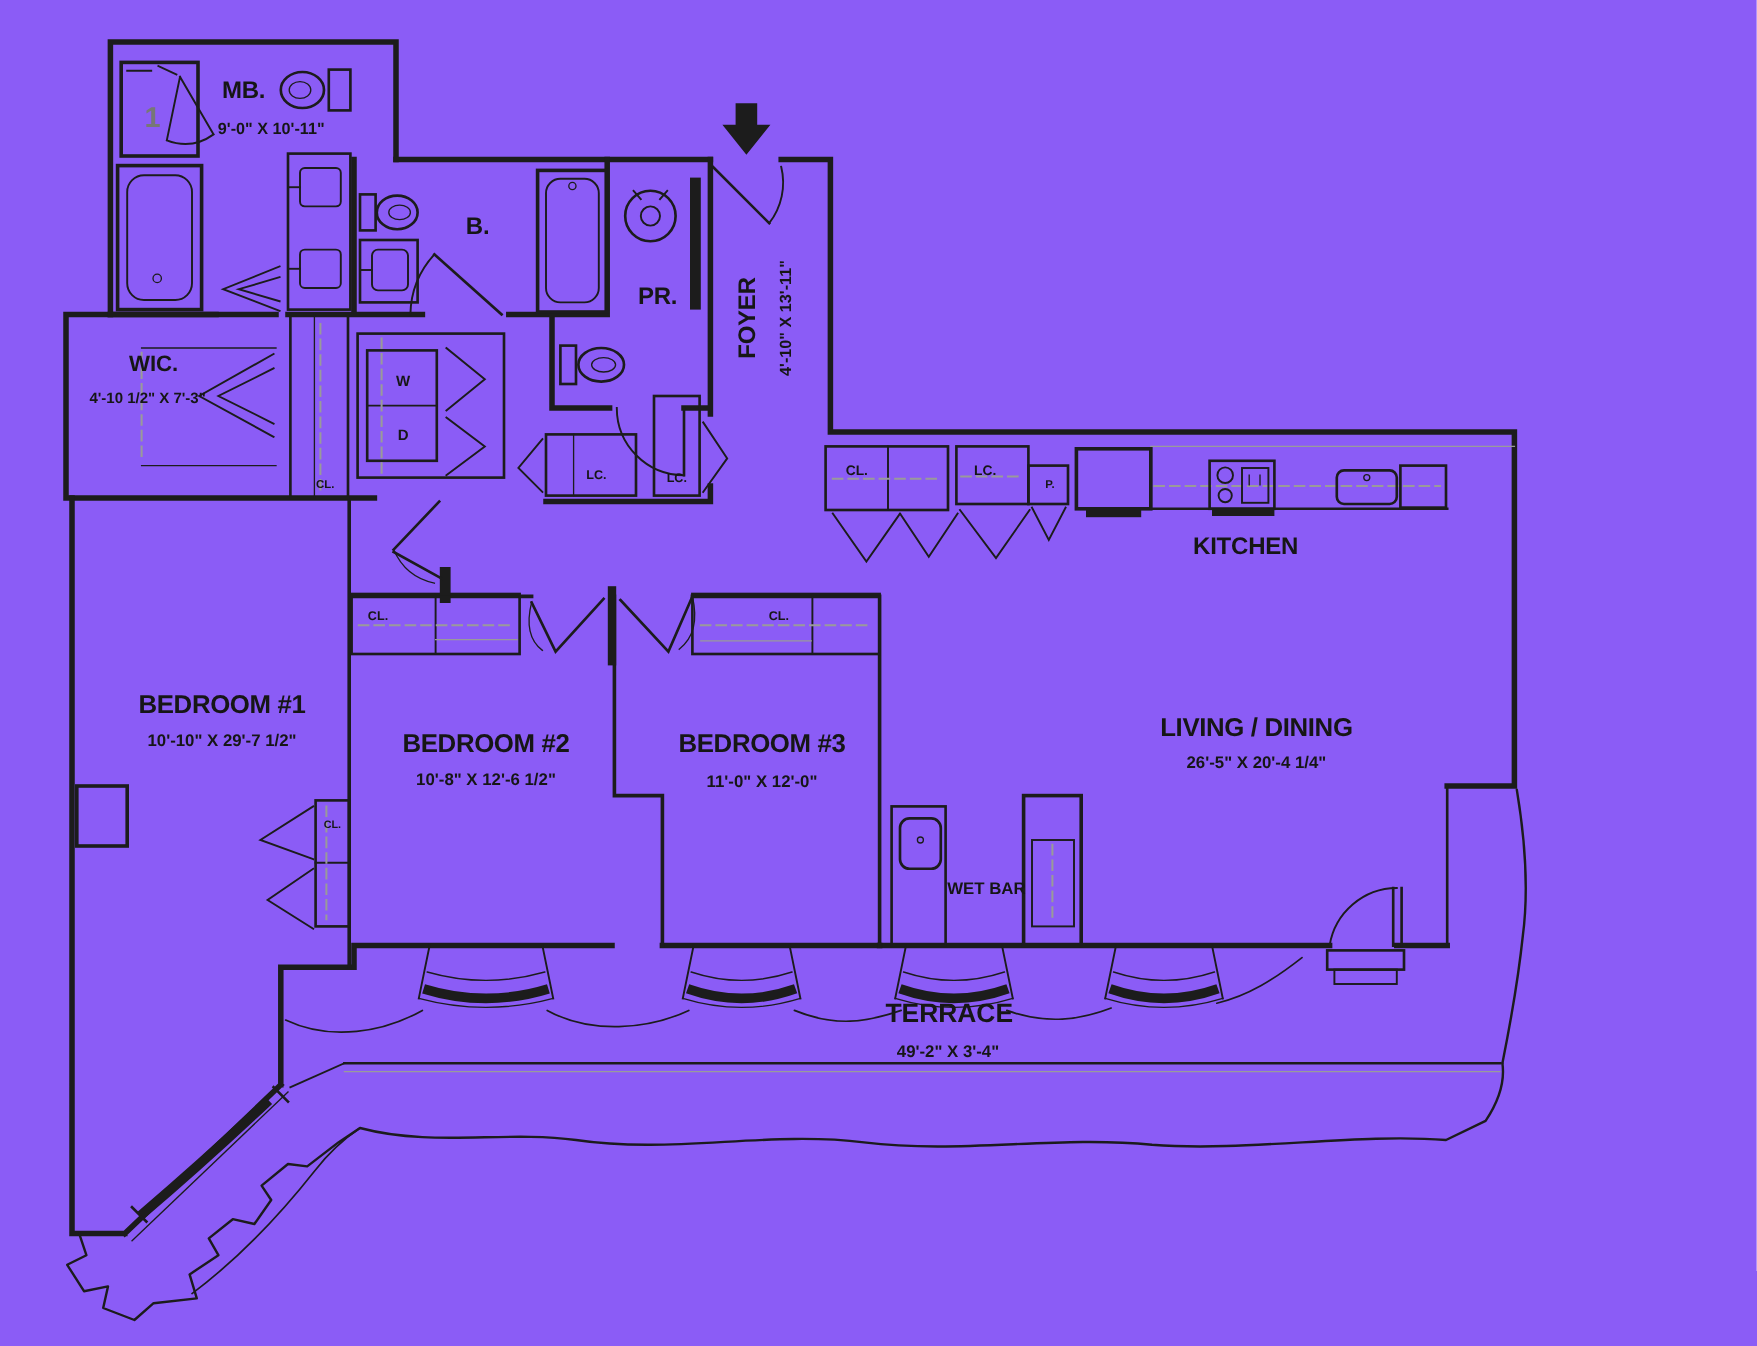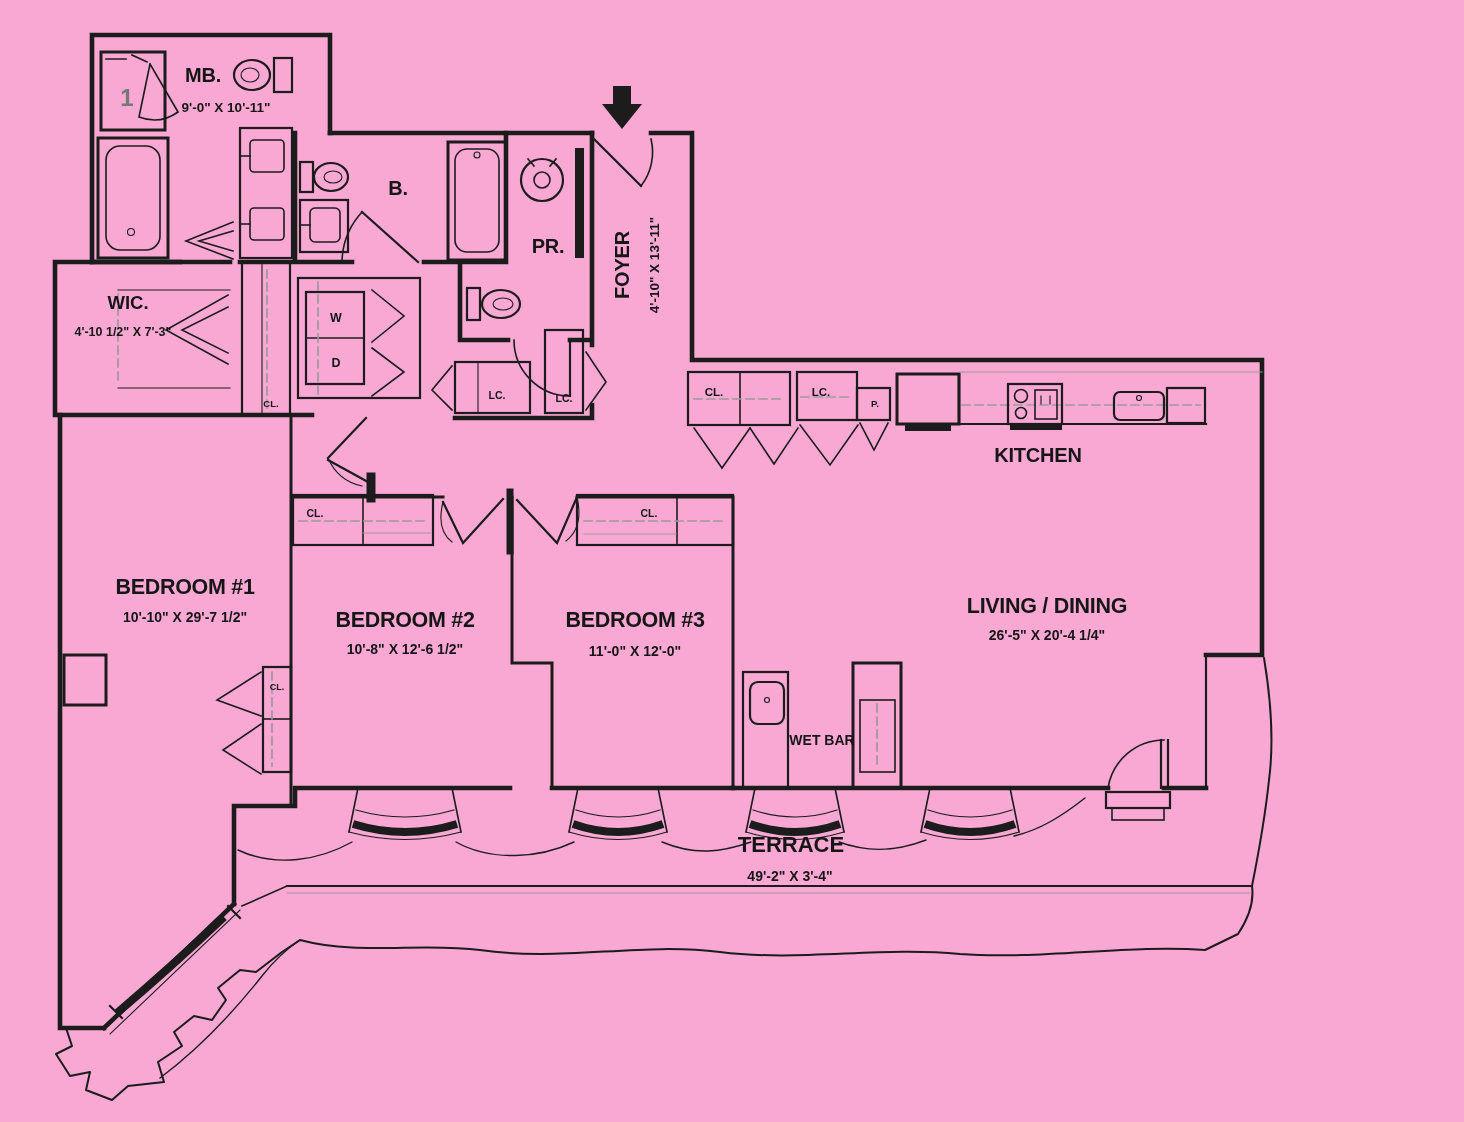--- a/index.html
+++ b/index.html
@@ -1,16 +1,16 @@
 <!DOCTYPE html>
 <html><head>
 <meta charset="utf-8">
 <style>
   html,body{margin:0;padding:0;background:#ffffff;}
-  .page{width:1464px;height:1122px;position:relative;background:#f9a8d4;overflow:hidden;}
+  .page{width:1464px;height:1122px;position:relative;background:#8b5cf6;overflow:hidden;}
   svg{display:block;}
   svg *{vector-effect:none;}
   path,rect,circle,ellipse,line,polyline{fill:none;stroke:#1c1c1c;stroke-linecap:square;stroke-linejoin:miter;}
   .w5{stroke-width:4.6;}
   .w3{stroke-width:3;}
   .w2{stroke-width:2.2;}
   .w15{stroke-width:1.6;}
   .thin{stroke-width:1.1;}
   .w8{stroke-width:8;stroke-linecap:butt;}
   .w7{stroke-width:7;}

